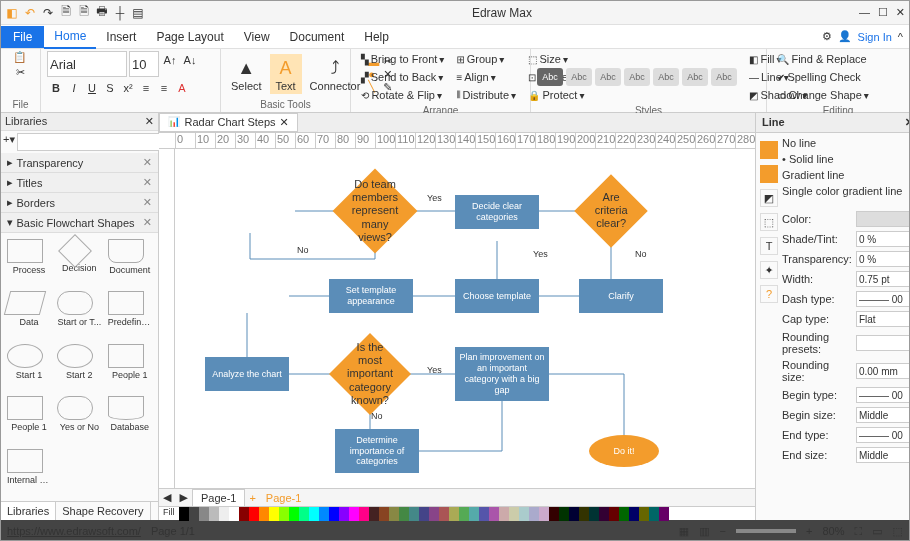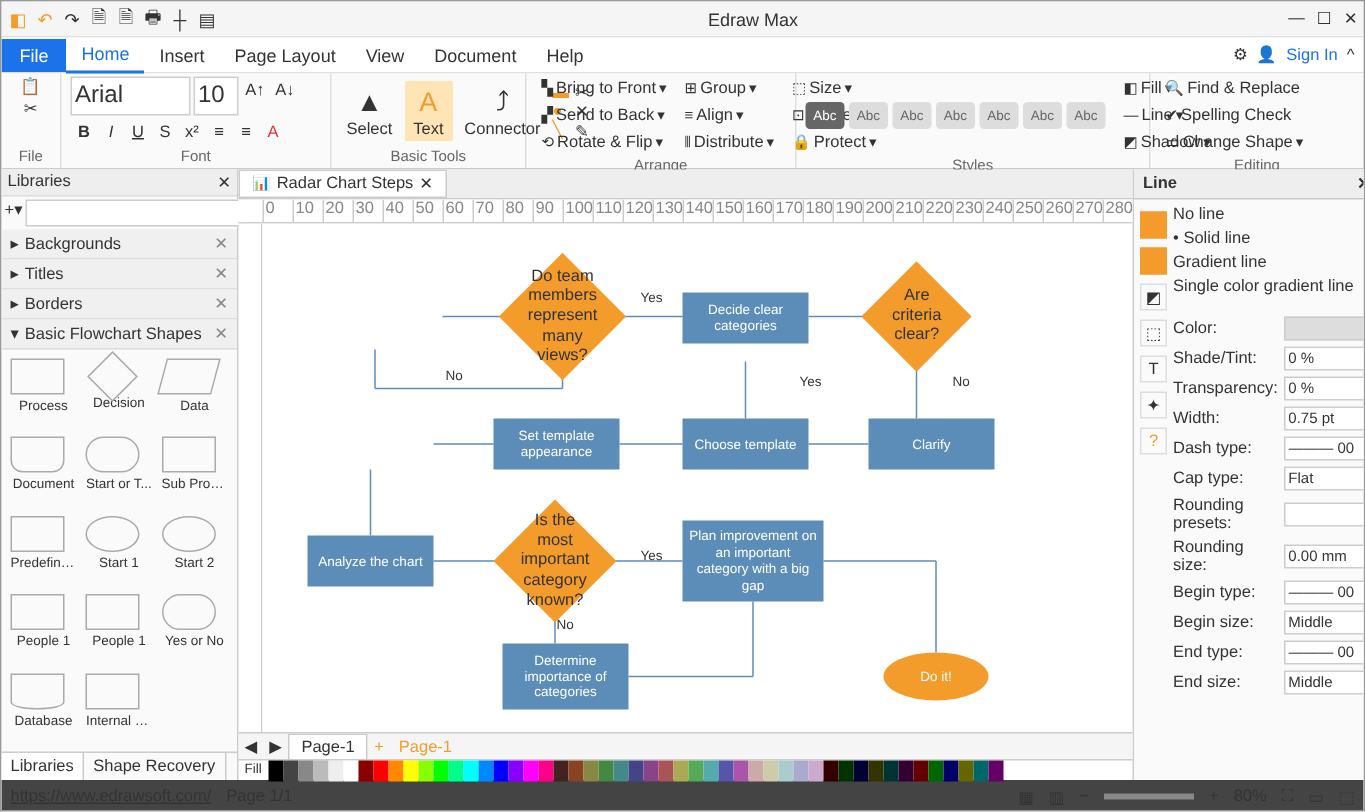--- a/index.html
+++ b/index.html
@@ -13,21 +13,21 @@
 .file-btn{background:#1a73e8;color:#fff;padding:4px 12px;font-size:12px}
 .menu-item{padding:4px 10px;font-size:12px;cursor:pointer}
 .menu-item.active{border-bottom:2px solid #1a73e8;color:#1a73e8}
 .right-menu{margin-left:auto;display:flex;align-items:center;gap:6px;padding-right:6px}
 .ribbon{height:64px;display:flex;border-bottom:1px solid #ccc;background:#fafafa}
 .ribbon-group{border-right:1px solid #ddd;padding:2px 6px;display:flex;flex-direction:column;justify-content:space-between}
 .ribbon-group-label{text-align:center;font-size:10px;color:#666;padding-top:2px}
 .ribbon-content{flex:1;display:flex;align-items:center;gap:4px}
 .rc-col{display:flex;flex-direction:column;gap:2px}
 .rc-btn{padding:2px 4px;font-size:10px;white-space:nowrap;display:flex;align-items:center;gap:2px}
-.font-select{border:1px solid #ccc;height:24px;font-size:16px;padding:12px 2px}
+.font-select{border:1px solid #ccc;height:24px;font-size:13px;padding:12px 2px}
 .fmt-btn{width:18px;height:18px;display:inline-flex;align-items:center;justify-content:center;font-size:11px;border:none;background:none}
 .big-btn{display:flex;flex-direction:column;align-items:center;padding:2px 4px;font-size:10px}
 .big-btn-icon{width:24px;height:24px;display:flex;align-items:center;justify-content:center;font-size:18px}
 .style-chip{width:26px;height:18px;border-radius:3px;display:inline-flex;align-items:center;justify-content:center;font-size:9px;color:#fff}
 .main{display:flex;height:407px}
 .lib-panel{width:158px;border-right:1px solid #ccc;display:flex;flex-direction:column;background:#fafafa}
 .lib-header{display:flex;justify-content:space-between;padding:2px 4px;border-bottom:1px solid #ddd;background:#eee}
 .lib-search{display:flex;padding:2px;gap:2px}
 .lib-search input{flex:1;border:1px solid #ccc;height:18px;padding:0 2px}
 .lib-section{padding:3px 6px;border-bottom:1px solid #ddd;display:flex;align-items:center;gap:4px;background:#f0f0f0;font-size:11px}
@@ -125,21 +125,20 @@
         <span class="fmt-btn" style="font-weight:bold">B</span>
         <span class="fmt-btn" style="font-style:italic">I</span>
         <span class="fmt-btn" style="text-decoration:underline">U</span>
         <span class="fmt-btn">S</span>
         <span class="fmt-btn">x²</span>
         <span class="fmt-btn">≡</span>
         <span class="fmt-btn">≡</span>
         <span class="fmt-btn" style="color:#d33">A</span>
       </div>
     </div>
-    <div class="ribbon-group-label">Font</div>
   </div>
   <div class="ribbon-group" style="width:130px">
     <div class="ribbon-content">
       <div class="big-btn">
           <div class="big-btn-icon">▲</div>
           <span>Select</span>
         </div>
       <div class="big-btn" style="background:#ffe4b5">
           <div class="big-btn-icon" style="color:#f39c2c">A</div>
           <span>Text</span>
@@ -215,48 +214,44 @@
   <div class="lib-panel">
     <div class="lib-header">
       <span>Libraries</span>
         <span>✕</span>
     </div>
     <div class="lib-search">
       <span>+▾</span>
       <input style="">
       <span>🔍</span>
     </div>
-    <div class="lib-section">▸ <span>Backgrounds</span><span class="x">✕</span></div>
+    <div class="lib-section">▸ <span>Transparency</span><span class="x">✕</span></div>
     <div class="lib-section">▸ <span>Titles</span><span class="x">✕</span></div>
     <div class="lib-section">▸ <span>Borders</span><span class="x">✕</span></div>
     <div class="lib-section">▾ <span>Basic Flowchart Shapes</span><span class="x">✕</span></div>
     <div class="shapes-grid" id="shapes-grid">
         <div class="shape-cell">
           <div class="shape-icon" style=""></div>
           <div class="shape-label">Process</div>
         </div>
         <div class="shape-cell">
           <div class="shape-icon" style="transform:rotate(45deg);width:24px;margin:0 6px"></div>
           <div class="shape-label">Decision</div>
         </div>
         <div class="shape-cell">
+          <div class="shape-icon" style="border-bottom-left-radius:8px;border-bottom-right-radius:8px"></div>
+          <div class="shape-label">Document</div>
+        </div>
+        <div class="shape-cell">
           <div class="shape-icon" style="transform:skewX(-15deg)"></div>
           <div class="shape-label">Data</div>
         </div>
         <div class="shape-cell">
-          <div class="shape-icon" style="border-bottom-left-radius:8px;border-bottom-right-radius:8px"></div>
-          <div class="shape-label">Document</div>
-        </div>
-        <div class="shape-cell">
           <div class="shape-icon" style="border-radius:12px"></div>
           <div class="shape-label">Start or T...</div>
-        </div>
-        <div class="shape-cell">
-          <div class="shape-icon" style=""></div>
-          <div class="shape-label">Sub Proc...</div>
         </div>
         <div class="shape-cell">
           <div class="shape-icon" style=""></div>
           <div class="shape-label">Predefine...</div>
         </div>
         <div class="shape-cell">
           <div class="shape-icon" style="border-radius:50%"></div>
           <div class="shape-label">Start 1</div>
         </div>
         <div class="shape-cell">

